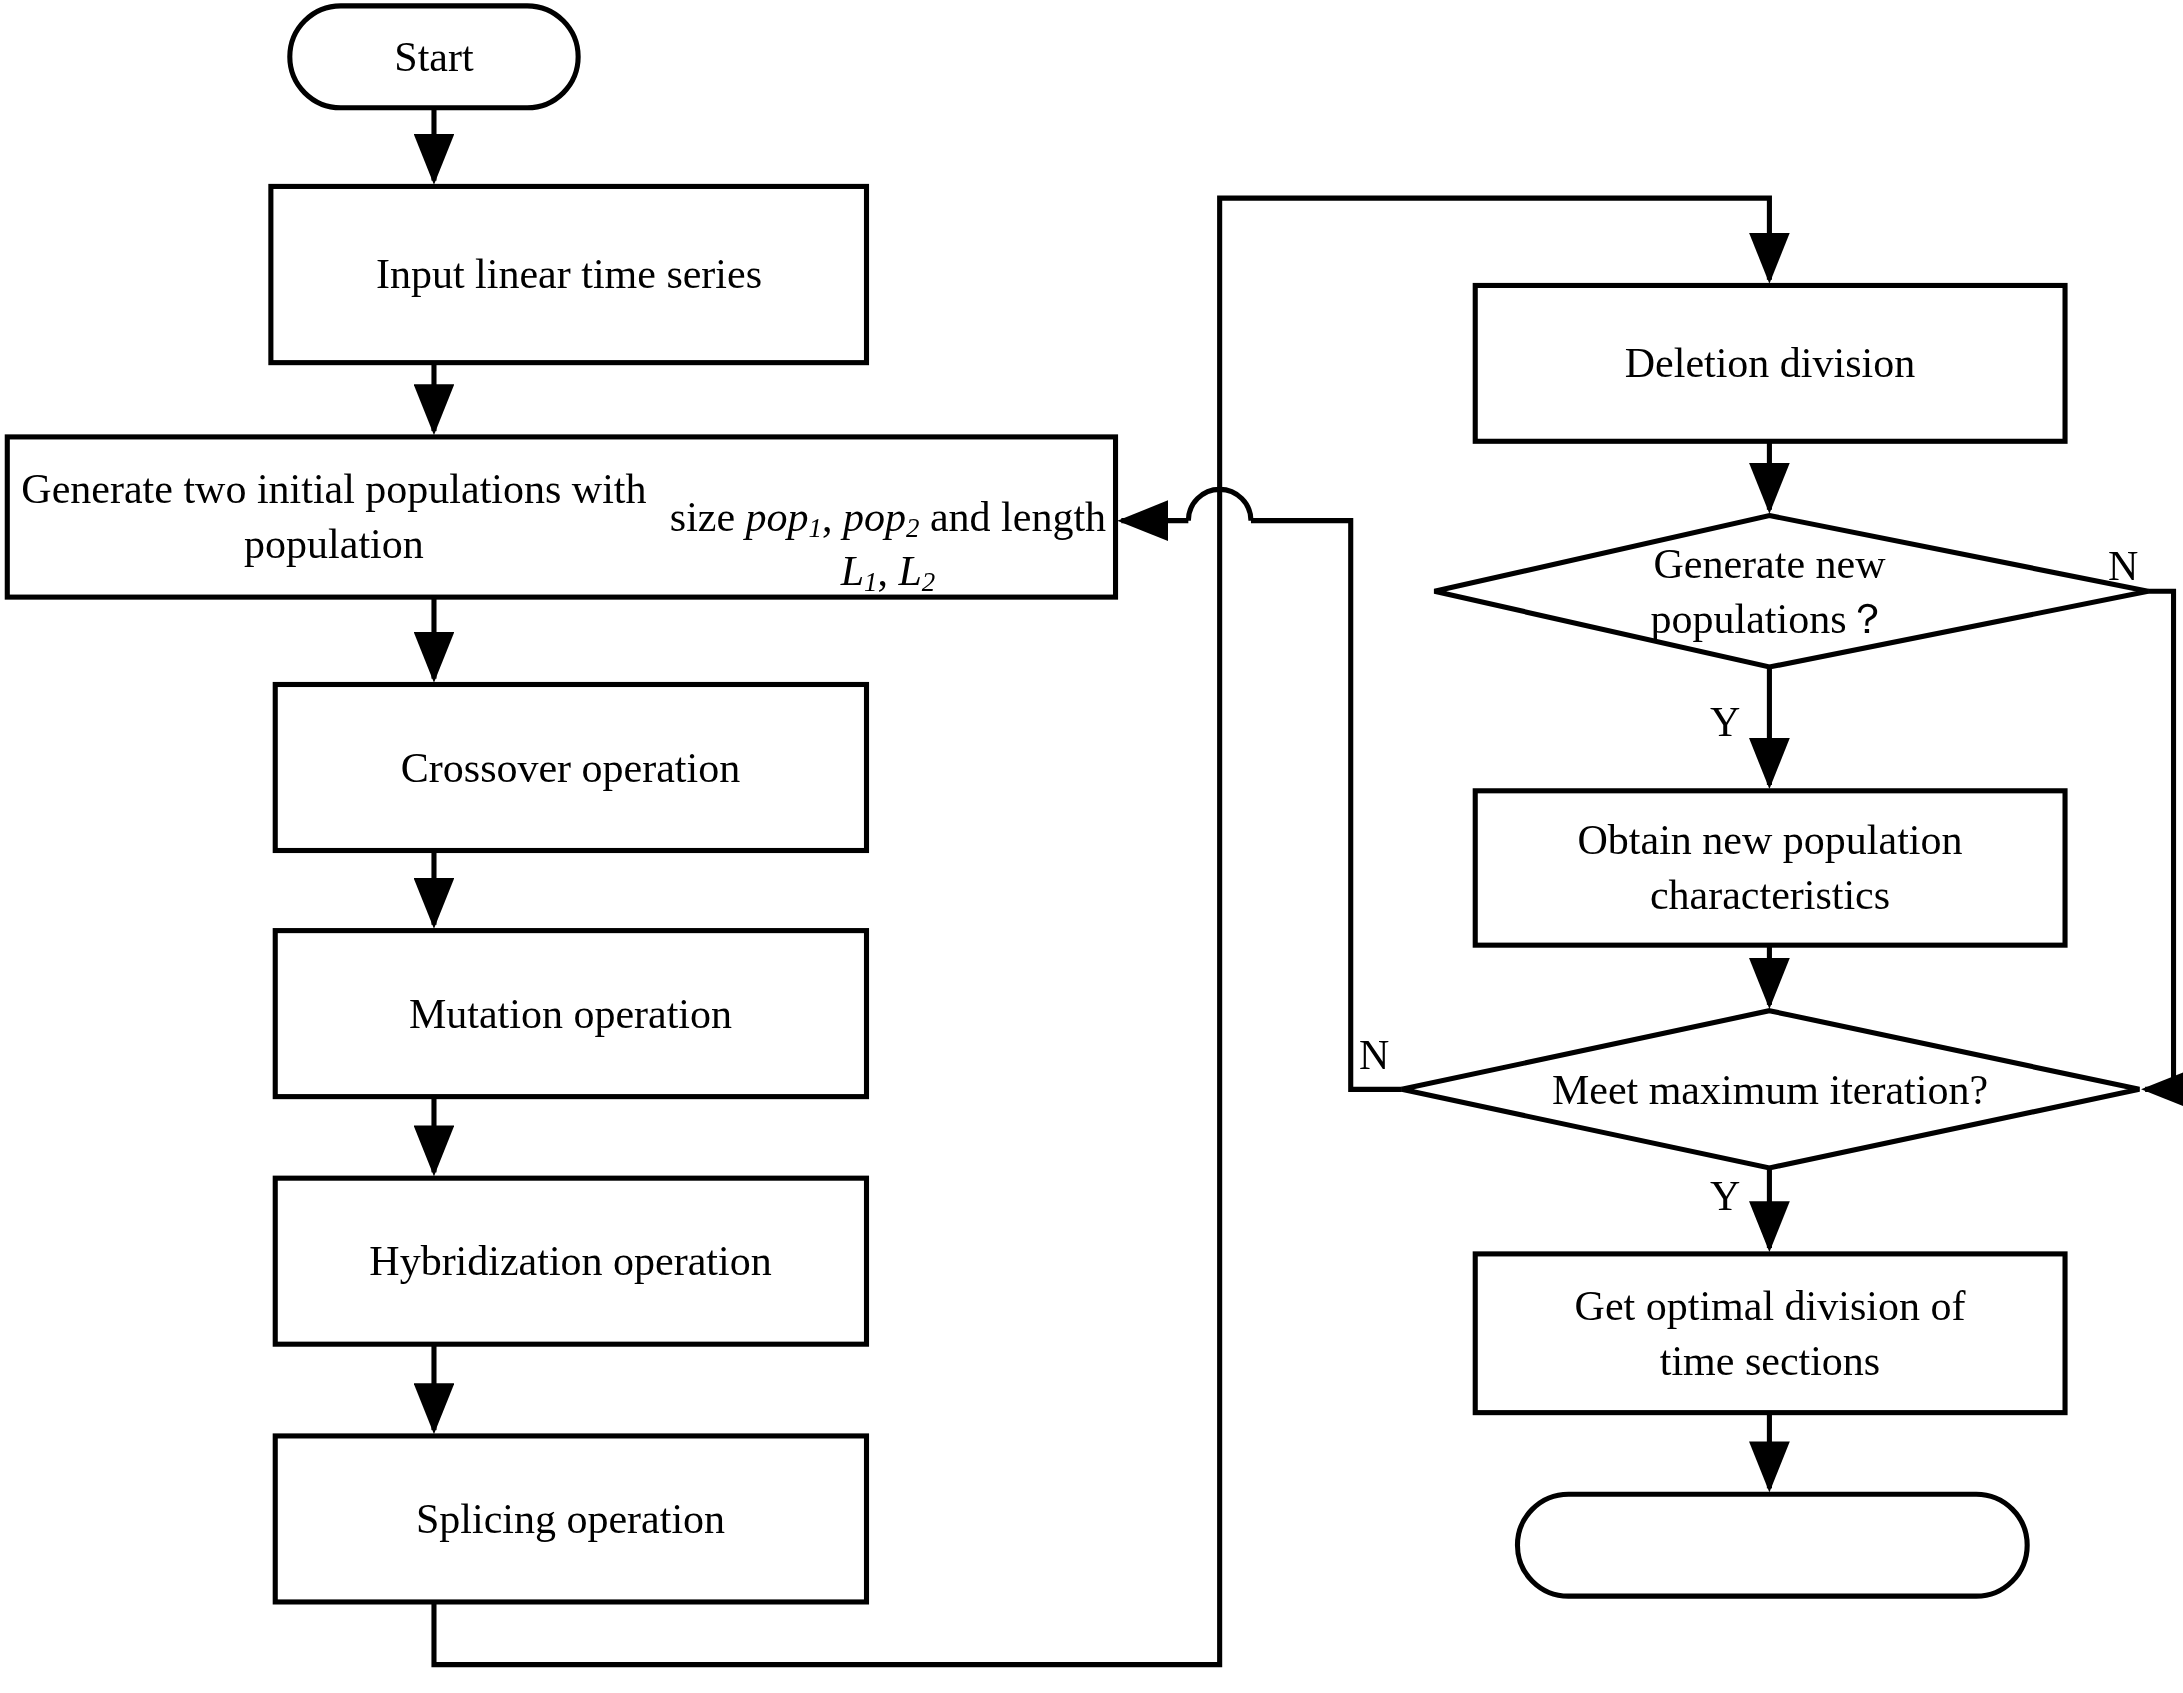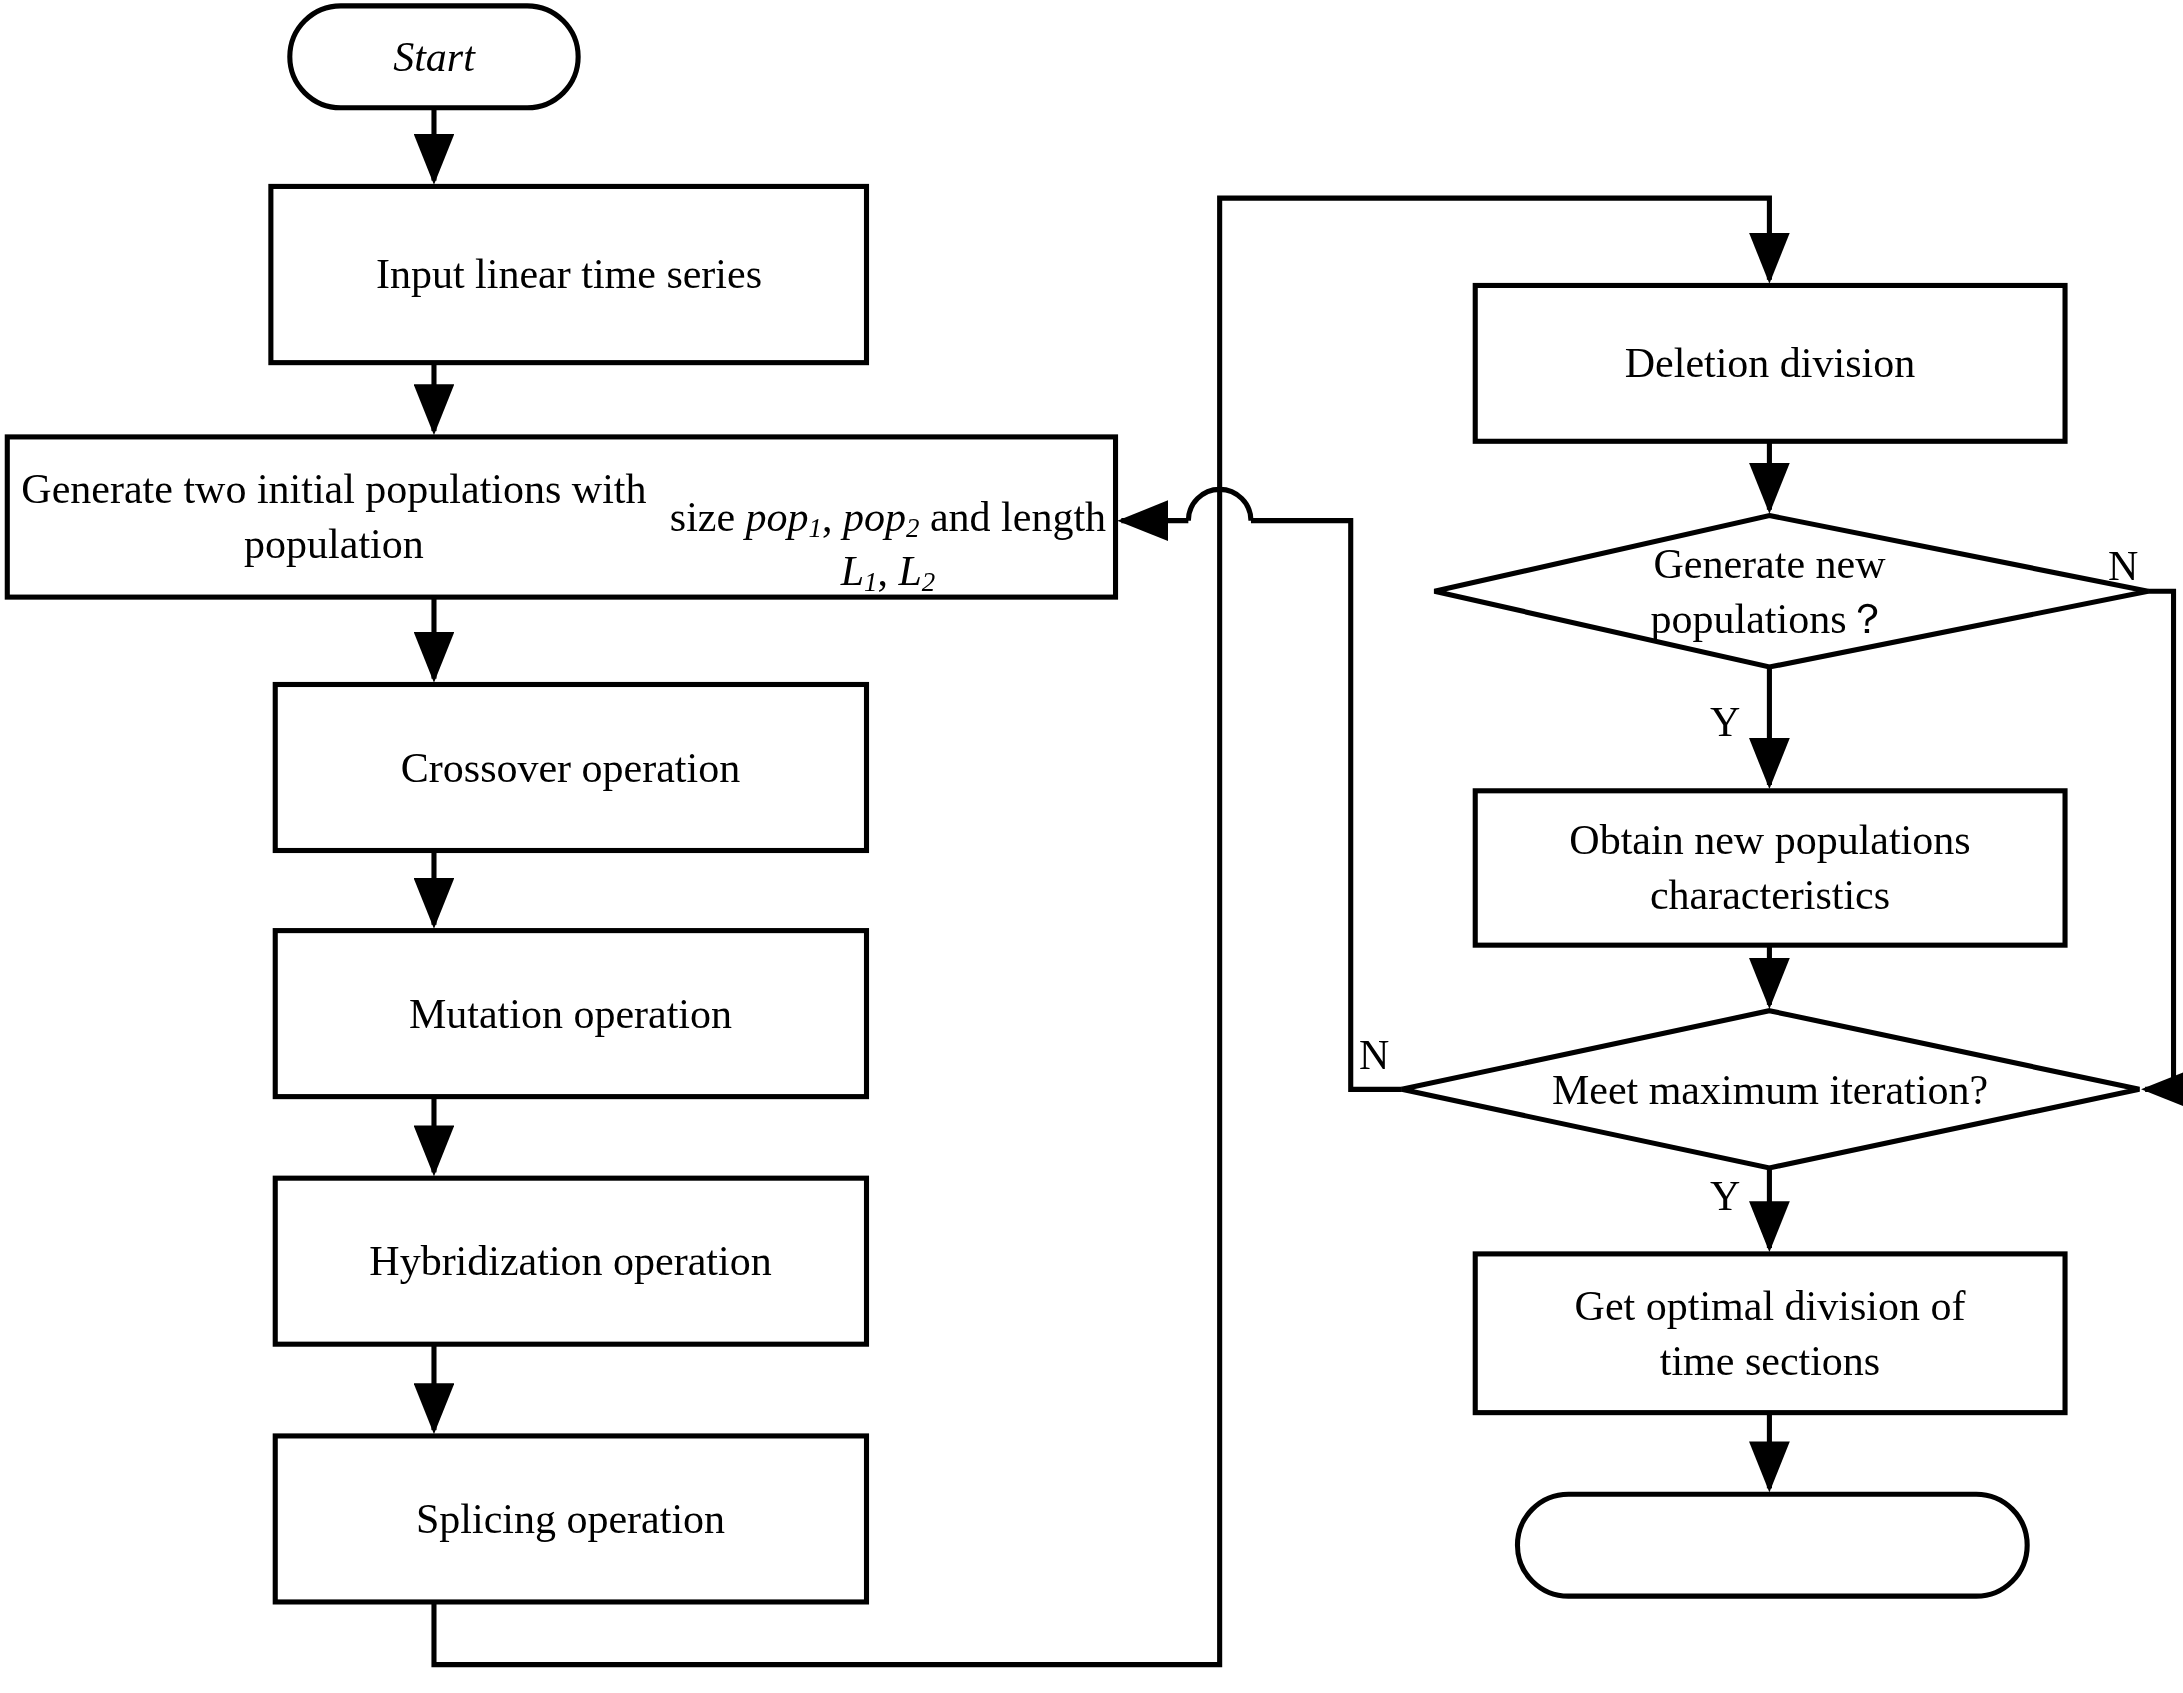--- a/index.html
+++ b/index.html
@@ -120,21 +120,21 @@
       <line x1="2430" y1="1940" x2="2430" y2="2044" marker-end="url(#arrowhead)"></line>
 
       <polyline points="1925,1496 1855,1496 1855,715 1718,715"></polyline>
 
       <path d="M1718,715 A 22 22 0 0 0 1632,715"></path>
       <line x1="1632" y1="715" x2="1540" y2="715" marker-end="url(#arrowhead)"></line>
 
     </g>
   </svg>
 
-  <div class="node-label" style="left:290px; top:5.8px; width:288px; height:102px;font-style:italic;">Start</div>
+  <div class="node-label" style="left:290px; top:5.8px; width:288px; height:102px;">Start</div>
 
   <div class="node-label" style="left:271px; top:186px; width:596px; height:176px;">Input linear time series</div>
 
   <div class="node-label" style="left:1px; top:437px; width:1108px; height:160px; flex-direction:row;">
     <div>Generate two initial populations with population</div>
     <div>
       <span>size </span><em>pop</em><sub><em>1</em></sub><span>, </span><em>pop</em><sub><em>2</em></sub><span> and  length </span><em>L</em><sub><em>1</em></sub><span>, </span><em>L</em><sub><em>2</em></sub>
     </div>
   </div>
 
@@ -144,21 +144,21 @@
 
   <div class="node-label" style="left:275px; top:931px; width:591px; height:166px;">Mutation operation</div>
 
   <div class="node-label" style="left:275px; top:1436px; width:591px; height:166px;">Splicing operation</div>
 
   <div class="node-label" style="left:1475px; top:285px; width:590px; height:156px;">Deletion division</div>
 
   <div class="node-label" style="left:1500px; top:519px; width:539px; height:146px;">Generate new
 populations？</div>
 
-  <div class="node-label" style="left:1475px; top:791px; width:590px; height:154px;">Obtain new populations
+  <div class="node-label" style="left:1475px; top:791px; width:590px; height:154px;">Obtain new population
 characteristics</div>
 
   <div class="node-label" style="left:1475px; top:1254px; width:590px; height:159px;">Get optimal division of
 time sections</div>
 
   <div class="node-label" style="left:1464px; top:1049px; width:612px; height:82px;">Meet maximum iteration?</div>
 
 
   <div class="edge-label" style="left:1710px; top:701px;">Y</div>
 

